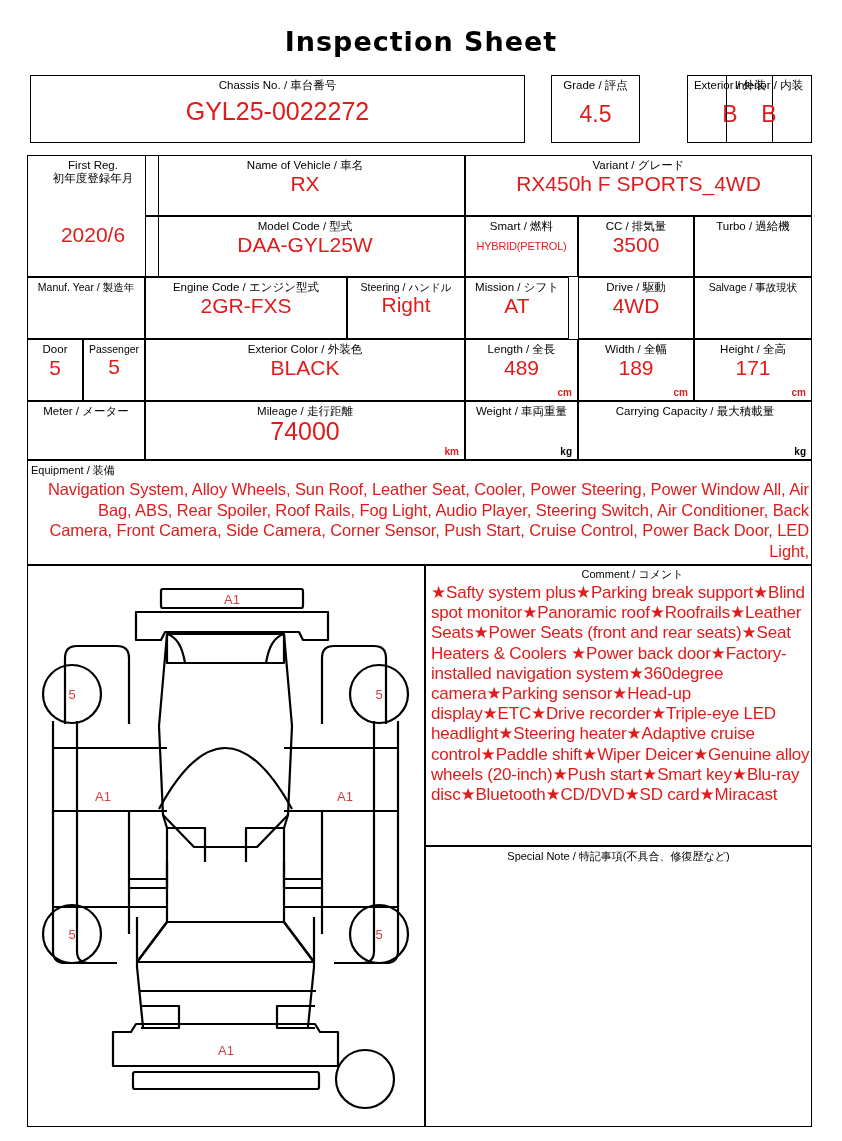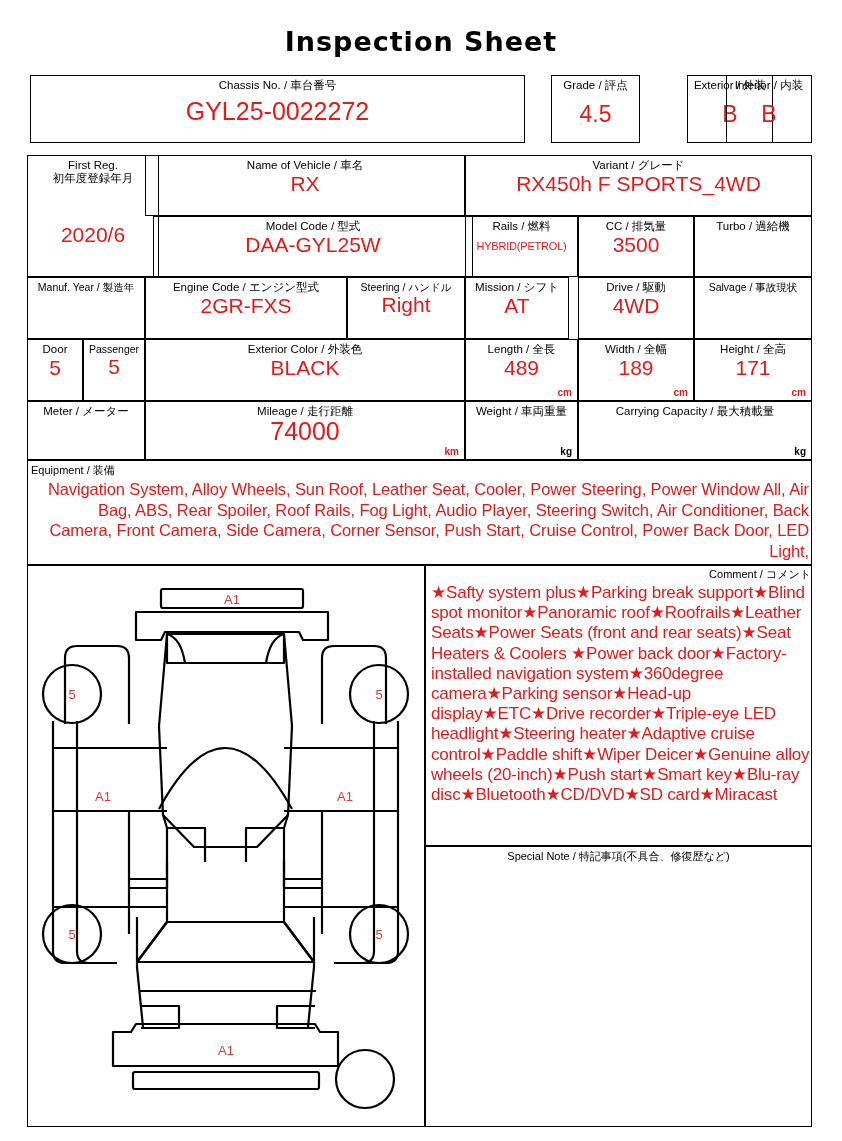--- a/index.html
+++ b/index.html
@@ -93,21 +93,21 @@
     position: absolute; top: 565px; left: 27px; width: 398px; height: 562px;
     border: 1.5px solid #000;
   }
   .diagram svg { display: block; }
 
   
   .comment {
     position: absolute; top: 565px; left: 425px; width: 387px; height: 281px;
     border: 1.5px solid #000;
   }
-  .comment-hdr { font-size: 11px; text-align: right; padding-top: 1px; margin-left: 28px; }
+  .comment-hdr { font-size: 11px; text-align: center; padding-top: 1px; margin-left: 28px; }
   .comment-body {
     color: #e01b1b;
     font-size: 17px;
     line-height: 20.2px;
     padding: 1px 1px 0 5px;
     letter-spacing: -0.2px;
     word-break: break-word;
   }
   .note {
     position: absolute; top: 846px; left: 425px; width: 387px; height: 281px;
@@ -154,26 +154,26 @@
     <div class="cell" style="left:118px;top:0;width:320px;height:61px;">
       <div class="hdr">Name of Vehicle / 車名</div>
       <div class="val">RX</div>
     </div>
 
     <div class="cell" style="left:438px;top:0;width:347px;height:61px;">
       <div class="hdr">Variant / グレード</div>
       <div class="val">RX450h F SPORTS_4WD</div>
     </div>
 
-    <div class="cell" style="left:118px;top:61px;width:320px;height:61px;margin-left:8px;">
+    <div class="cell" style="left:118px;top:61px;width:320px;height:61px;">
       <div class="hdr">Model Code / 型式</div>
       <div class="val">DAA-GYL25W</div>
     </div>
     <div class="cell" style="left:438px;top:61px;width:113px;height:61px;">
-      <div class="hdr">Rails / 燃料</div>
+      <div class="hdr">Smart / 燃料</div>
       <div class="val xs" style="padding-top:7px;">HYBRID(PETROL)</div>
     </div>
     <div class="cell" style="left:551px;top:61px;width:116px;height:61px;">
       <div class="hdr">CC / 排気量</div>
       <div class="val">3500</div>
     </div>
     <div class="cell" style="left:667px;top:61px;width:118px;height:61px;">
       <div class="hdr">Turbo / 過給機</div>
       <div class="val"></div>
     </div>

